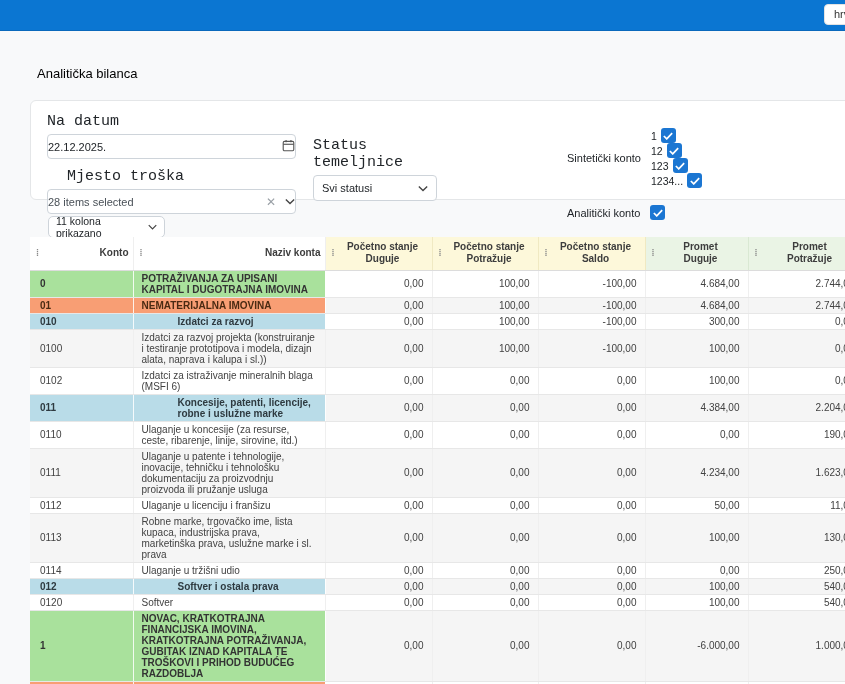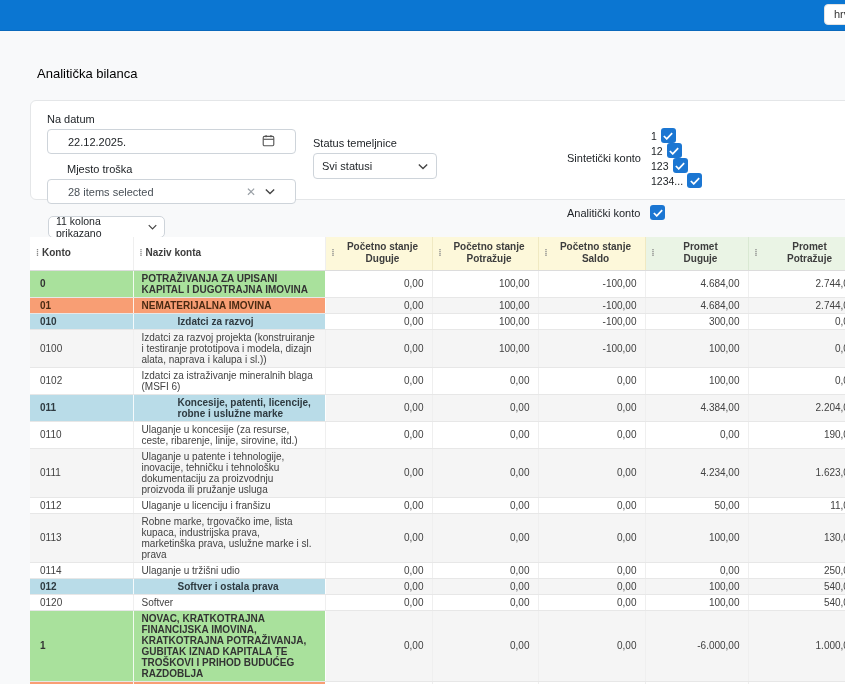--- a/index.html
+++ b/index.html
@@ -7,23 +7,23 @@
   .viewport{position:relative;width:845px;height:684px;overflow:hidden;background:#f8f9fa;}
 
   
   .topbar{position:absolute;left:0;top:0;width:100%;height:30px;background:#0b76d2;border-bottom:1px solid #0a69bc;}
   .lang-btn{position:absolute;left:824px;top:4px;height:21px;background:#fff;border:1px solid #e3e3e3;border-radius:4px;font-size:11px;color:#333;padding:3px 9px;white-space:nowrap;box-sizing:border-box;}
 
   .page-title{position:absolute;left:37px;top:66px;font-size:13px;color:#000000;font-weight:400;}
 
   
   .filter-card{position:absolute;left:30px;top:100px;width:900px;height:100px;background:#fff;border:1px solid #e4e6e8;border-radius:6px;box-sizing:border-box;padding:12px 16px;display:flex;}
-  .f-label{font-size:11px;color:#212529;margin-bottom:4px;}
+  .f-label{font-size:15px;color:#212529;margin-bottom:4px;font-family:Liberation Mono, monospace;}
   .col1{width:249px;}
-  .input-box{position:relative;display:flex;align-items:center;height:25px;border:1px solid #ced4da;border-radius:4px;background:#fff;box-sizing:border-box;padding:0 20px;font-size:11px;color:#212529;}
+  .input-box{position:relative;display:flex;align-items:center;height:25px;border:1px solid #ced4da;border-radius:4px;background:#fff;box-sizing:border-box;padding:0 0;font-size:11px;color:#212529;}
   .input-box .grow{flex:1;}
   .muted{color:#495057;}
   .icon-gap{display:flex;align-items:center;gap:9px;}
   .x-icon{color:#9aa0a6;font-size:12px;line-height:1;}
   .col2{margin-left:17px;padding-top:24px;width:124px;}
   .select-box{display:flex;align-items:center;height:26px;border:1px solid #ced4da;border-radius:4px;background:#fff;box-sizing:border-box;padding:0 8px;font-size:11px;color:#212529;}
   .select-box .grow{flex:1;}
   .col3{margin-left:130px;padding-top:15px;}
   .chk-row{display:flex;align-items:center;font-size:11px;color:#212529;}
   .chk-row + .chk-row{margin-top:17px;}
@@ -38,21 +38,21 @@
   .cols-dd .grow{flex:1;}
 
   
   .tbl-wrap{position:absolute;left:30px;top:237px;width:833px;}
   table{border-collapse:collapse;table-layout:fixed;width:833px;background:#fff;font-size:10px;color:#424242;}
   th,td{box-sizing:border-box;border-bottom:1px solid #e7e7e7;border-right:1px solid #efefef;vertical-align:middle;}
   thead th{height:33px;font-weight:700;color:#3d3d3d;background:#fff;padding:2px 4px;border-bottom:1px solid #dcdcdc;}
   th .hwrap{display:flex;align-items:center;height:100%;}
   th .handle{color:#8a8a8a;font-size:9px;margin:0 4px 0 2px;letter-spacing:-1px;}
   th .htext{flex:1;line-height:12px;}
-  th.h-left .htext{text-align:left;}
+  th.h-left .htext{text-align:right;}
   th.h-num .htext{text-align:center;}
   th.g-open{background:#fdf8da;border-right:1px solid #f0e9c2;}
   th.g-turn{background:#eaf4e5;border-right:1px solid #d9e8d3;}
   td{padding:2px 8px;line-height:11px;}
   td.num{text-align:right;white-space:nowrap;}
   tbody tr:nth-child(even){background:#f5f5f5;}
   td.lv1{background:#a9e19c;font-weight:700;color:#333;border-right:1px solid rgba(255,255,255,.85);}
   td.lv2{background:#f89e74;font-weight:700;color:#4a2a12;border-right:1px solid rgba(255,255,255,.85);}
   td.lv3{background:#b9dce8;font-weight:700;color:#2e3a40;border-right:1px solid rgba(255,255,255,.85);padding-left:44px;}
   td.konto{padding-left:10px;}

